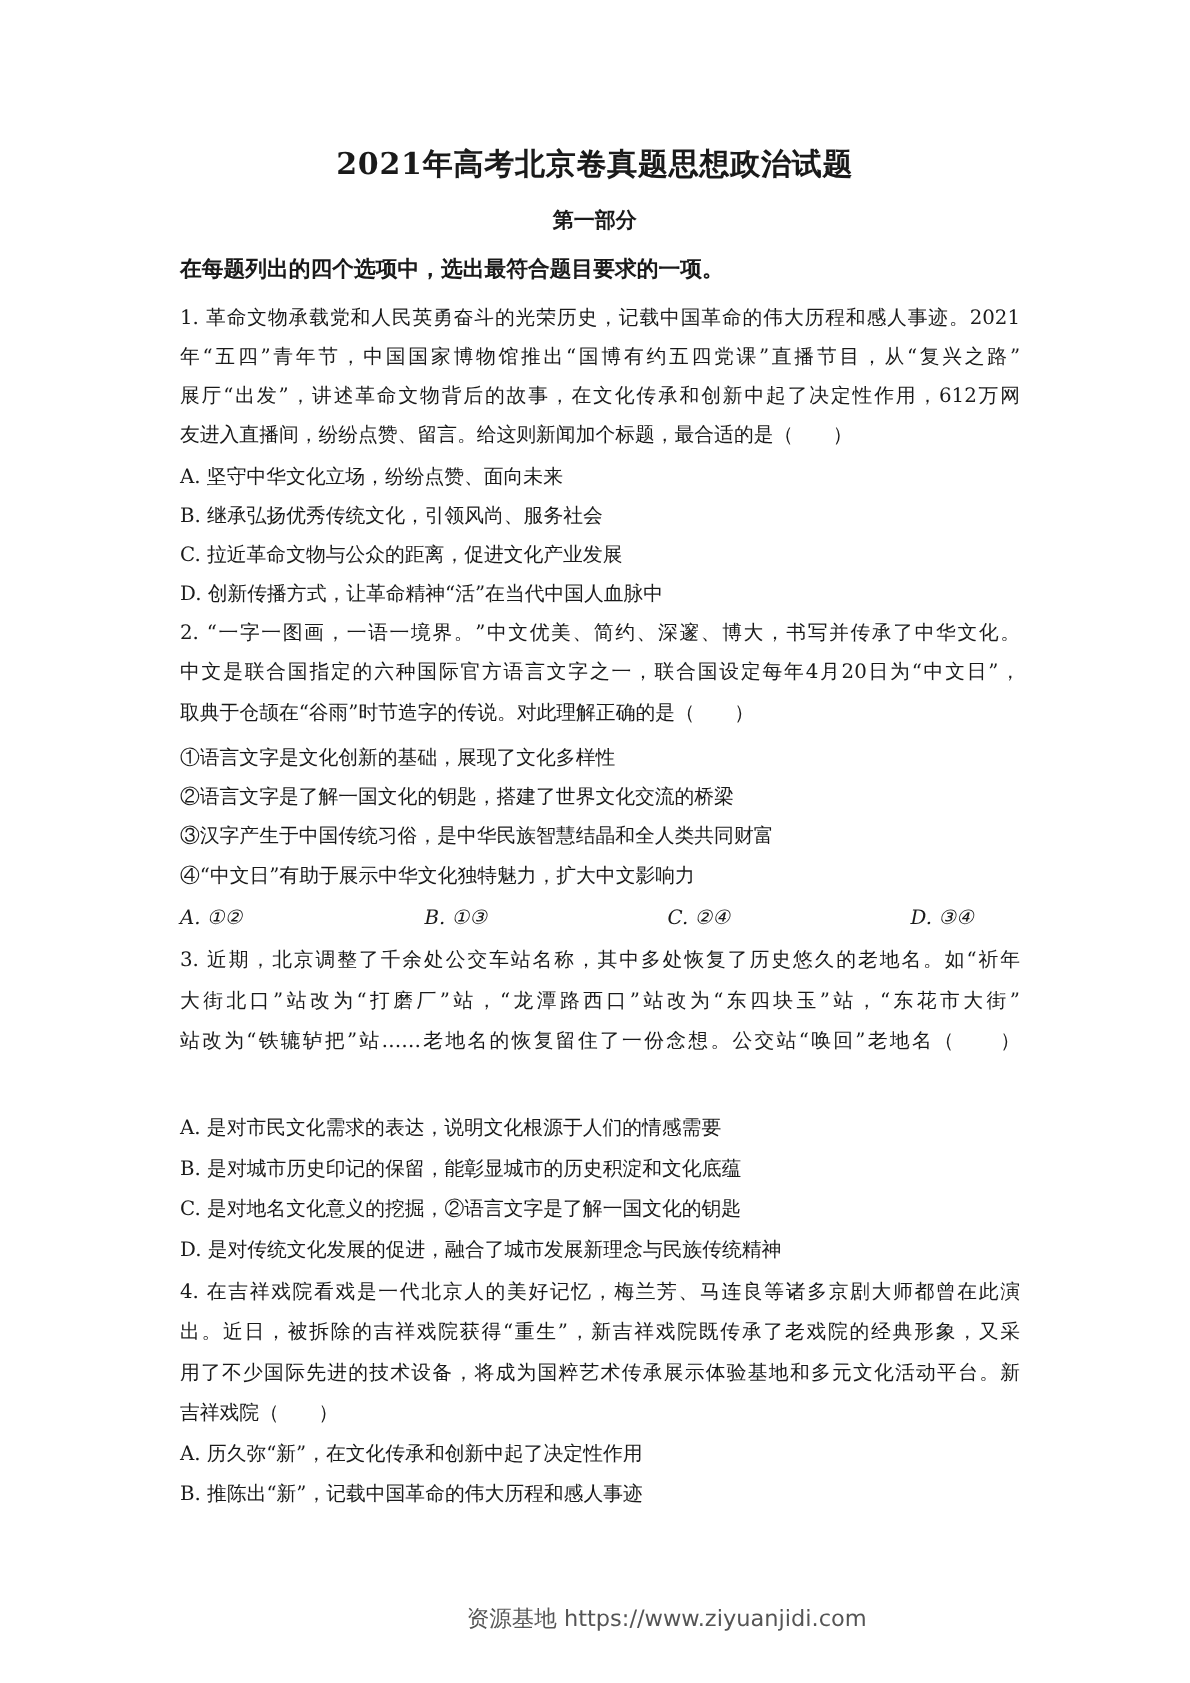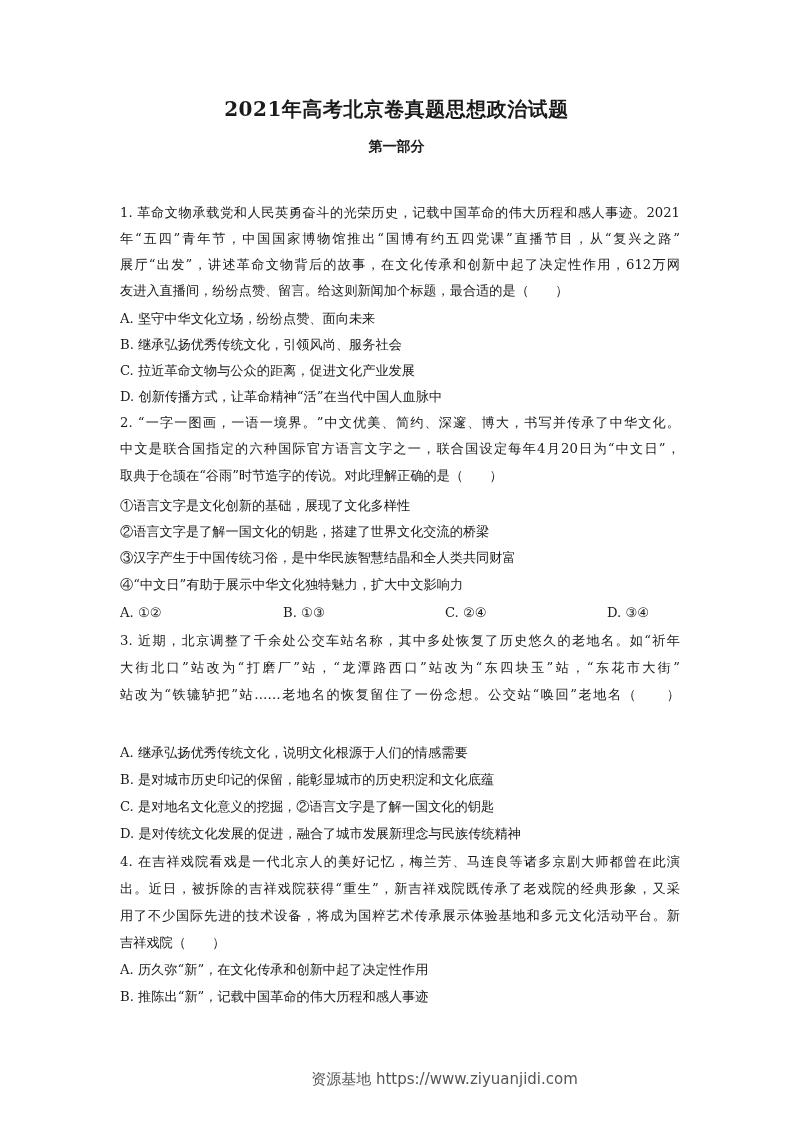--- a/index.html
+++ b/index.html
@@ -20,34 +20,35 @@
   .instruction {
     position: absolute; left: 120px; top: 170px;
     font-size: 14.5px; font-weight: bold;
   }
   .line {
     position: absolute; left: 120px; width: 560px;
     font-size: 13.2px; white-space: nowrap; line-height: 18px;
   }
   .justify { text-align: justify; text-align-last: justify; }
   .opt-row { position: absolute; left: 120px; width: 560px; font-size: 13.2px; line-height: 18px; }
-  .opt-row span { position: absolute; top: 0; white-space: nowrap; }
+  .opt-row span { position: absolute; top: 0; white-space: nowrap; font-style: italic; }
   .footer {
     position: absolute; left: 0; width: 793px; top: 1070px; text-align: center;
     font-family: "DejaVu Sans", "Liberation Sans", sans-serif;
     font-size: 15px; color: #555555; padding-left: 48px;
   }
 </style>
 </head>
 <body>
 
 <div class="page">
 
   <div class="title">2021年高考北京卷真题思想政治试题</div>
   <div class="section">第一部分</div>
+  <div class="instruction">在每题列出的四个选项中，选出最符合题目要求的一项。</div>
 
   <div>
     <div class="line justify" style="top:204px">1. 革命文物承载党和人民英勇奋斗的光荣历史，记载中国革命的伟大历程和感人事迹。2021</div>
     <div class="line justify" style="top:230px">年“五四”青年节，中国国家博物馆推出“国博有约五四党课”直播节目，从“复兴之路”</div>
     <div class="line justify" style="top:256px">展厅“出发”，讲述革命文物背后的故事，在文化传承和创新中起了决定性作用，612万网</div>
     <div class="line" style="top:282px">友进入直播间，纷纷点赞、留言。给这则新闻加个标题，最合适的是（　　）</div>
     <div class="line" style="top:310px">A. 坚守中华文化立场，纷纷点赞、面向未来</div>
     <div class="line" style="top:336px">B. 继承弘扬优秀传统文化，引领风尚、服务社会</div>
     <div class="line" style="top:362px">C. 拉近革命文物与公众的距离，促进文化产业发展</div>
     <div class="line" style="top:388px">D. 创新传播方式，让革命精神“活”在当代中国人血脉中</div>
@@ -66,21 +67,21 @@
       <span style="left:163px">B. ①③</span>
       <span style="left:325px">C. ②④</span>
       <span style="left:487px">D. ③④</span>
     </div>
   </div>
 
   <div>
     <div class="line justify" style="top:632px">3. 近期，北京调整了千余处公交车站名称，其中多处恢复了历史悠久的老地名。如“祈年</div>
     <div class="line justify" style="top:659px">大街北口”站改为“打磨厂”站，“龙潭路西口”站改为“东四块玉”站，“东花市大街”</div>
     <div class="line justify" style="top:686px">站改为“铁辘轳把”站……老地名的恢复留住了一份念想。公交站“唤回”老地名（　　）</div>
-    <div class="line" style="top:744px">A. 继承弘扬优秀传统文化，说明文化根源于人们的情感需要</div>
+    <div class="line" style="top:744px">A. 是对市民文化需求的表达，说明文化根源于人们的情感需要</div>
     <div class="line" style="top:771px">B. 是对城市历史印记的保留，能彰显城市的历史积淀和文化底蕴</div>
     <div class="line" style="top:798px">C. 是对地名文化意义的挖掘，②语言文字是了解一国文化的钥匙</div>
     <div class="line" style="top:825px">D. 是对传统文化发展的促进，融合了城市发展新理念与民族传统精神</div>
   </div>
 
   <div>
     <div class="line justify" style="top:853px">4. 在吉祥戏院看戏是一代北京人的美好记忆，梅兰芳、马连良等诸多京剧大师都曾在此演</div>
     <div class="line justify" style="top:880px">出。近日，被拆除的吉祥戏院获得“重生”，新吉祥戏院既传承了老戏院的经典形象，又采</div>
     <div class="line justify" style="top:907px">用了不少国际先进的技术设备，将成为国粹艺术传承展示体验基地和多元文化活动平台。新</div>
     <div class="line" style="top:934px">吉祥戏院（　　）</div>

